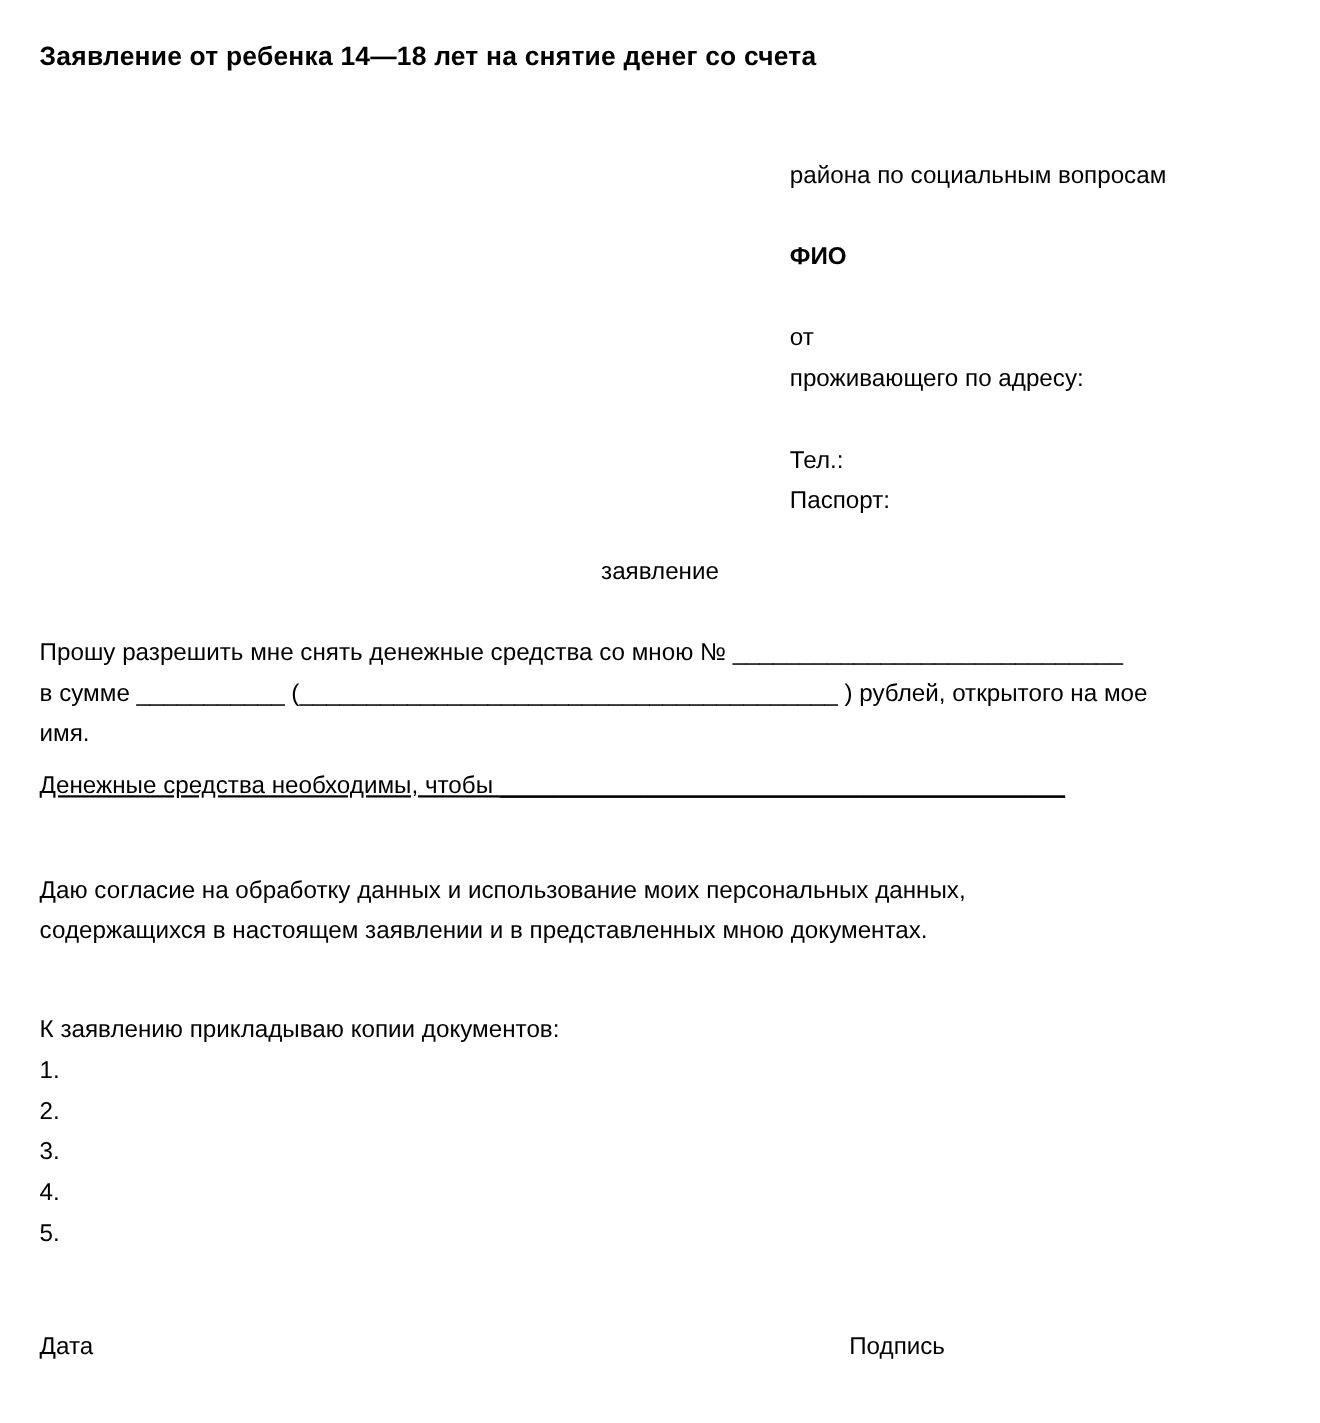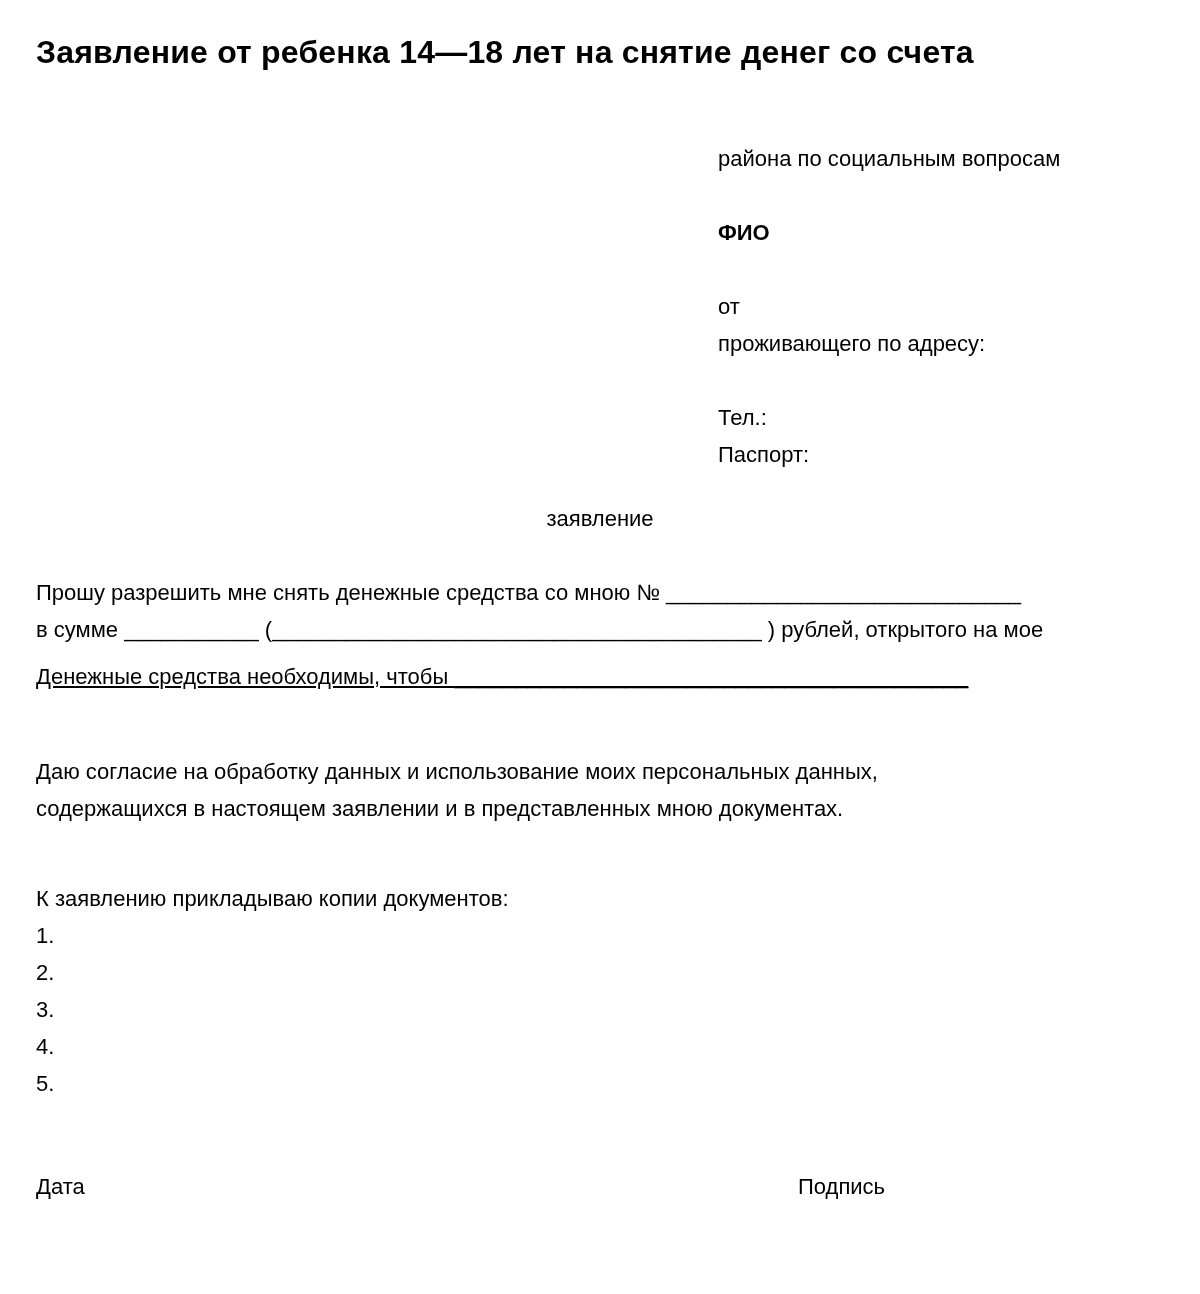--- a/index.html
+++ b/index.html
@@ -15,21 +15,21 @@
     padding: 32px 36px 0 36px;
     background: #ffffff;
     color: #000000;
     font-family: "Liberation Sans", "DejaVu Sans", sans-serif;
     font-size: 22px;
     line-height: 37px;
     overflow: hidden;
   }
   .doc-title {
     margin: 0;
-    font-size: 32px;
+    font-size: 24px;
     line-height: 40px;
     font-weight: 700;
     letter-spacing: 0.2px;
   }
   .addressee {
     margin-top: 68px;
     margin-left: 682px;
   }
   .line {
     white-space: pre;
@@ -49,21 +49,21 @@
   .para-purpose   { margin-top: 10px; text-decoration: underline; }
   .para-consent   { margin-top: 58px; }
   .para-documents { margin-top: 53px; }
   .footer-row {
     position: relative;
     margin-top: 66px;
     height: 37px;
   }
   .signature-label {
     position: absolute;
-    left: 762px;
+    left: 736px;
     top: 0;
   }
   .blank-underscores {
     letter-spacing: 0;
   }
 </style>
 </head>
 <body>
 
 <div class="page">
@@ -79,20 +79,21 @@
     <div class="line blankline"></div>
     <div class="line">Тел.:</div>
     <div class="line">Паспорт:</div>
   </div>
 
   <div class="app-heading">заявление</div>
 
   <div class="para-request">
     <div class="line"><span>Прошу разрешить мне снять денежные средства со мною № </span><span class="blank-underscores">_____________________________</span></div>
     <div class="line"><span>в сумме </span><span class="blank-underscores">___________</span><span> (</span><span class="blank-underscores">________________________________________</span><span> ) рублей, открытого на мое</span></div>
+    <div class="line">имя.</div>
   </div>
 
   <div class="para-purpose">
     <div class="line"><span>Денежные средства необходимы, чтобы </span><span class="blank-underscores">__________________________________________</span></div>
   </div>
 
   <div class="para-consent">
     <div class="line">Даю согласие на обработку данных и использование моих персональных данных,</div>
     <div class="line">содержащихся в настоящем заявлении и в представленных мною документах.</div>
   </div>

